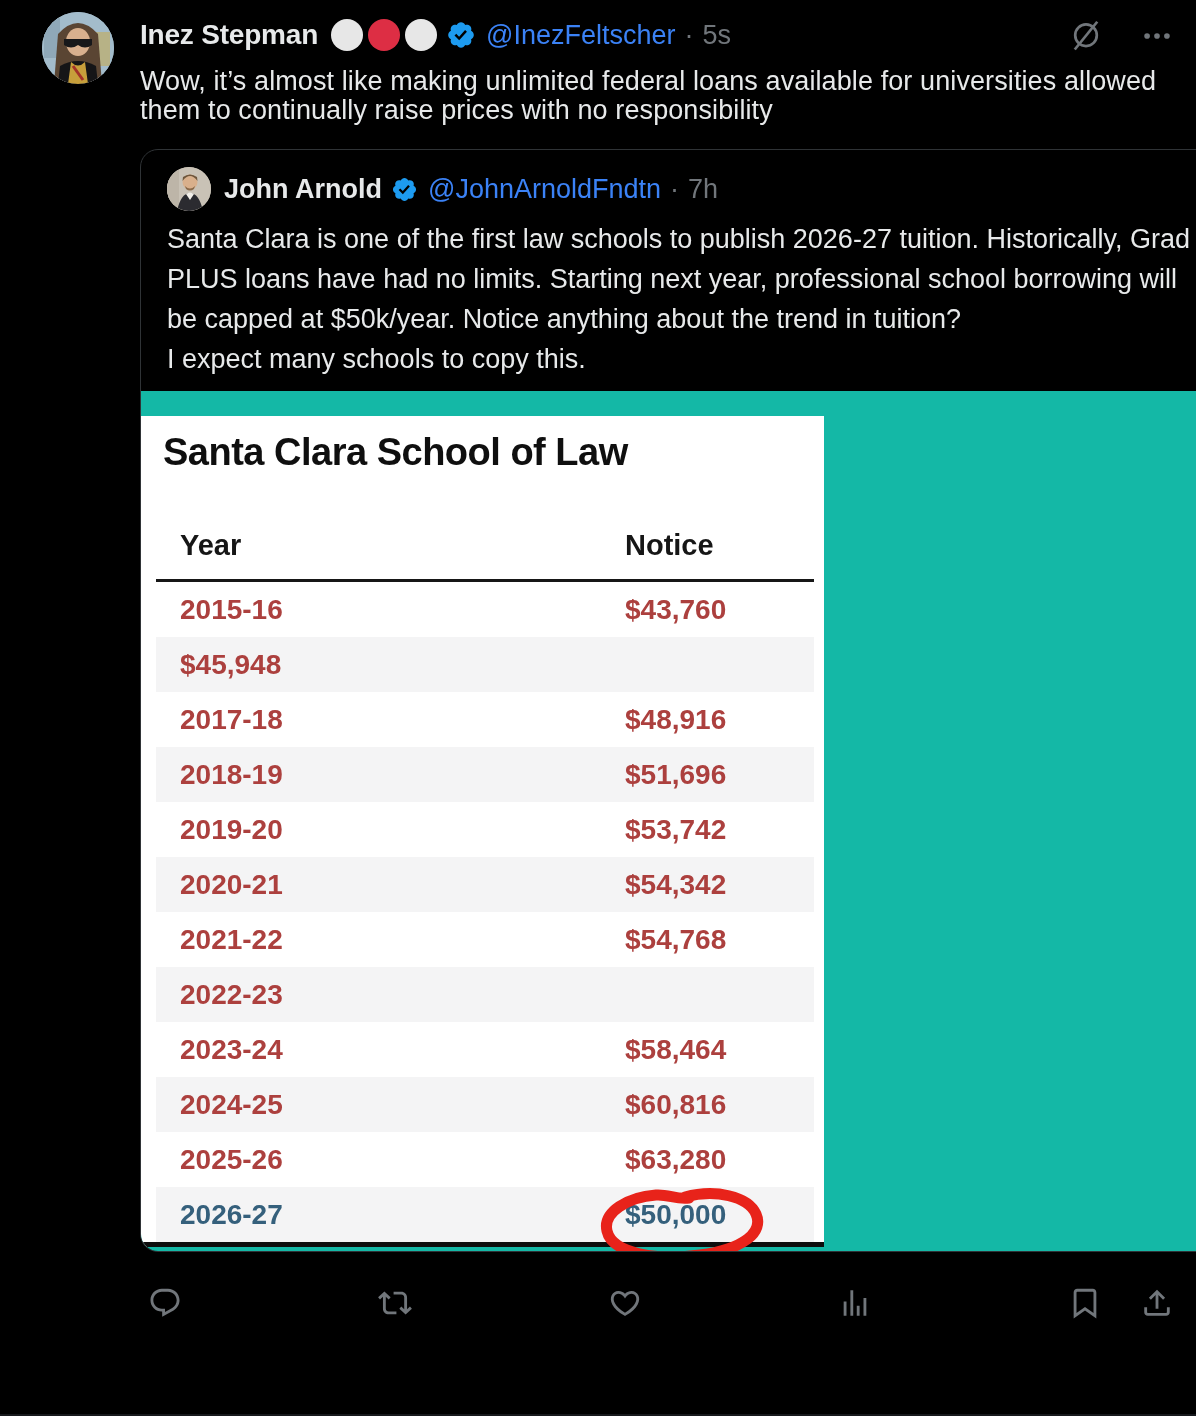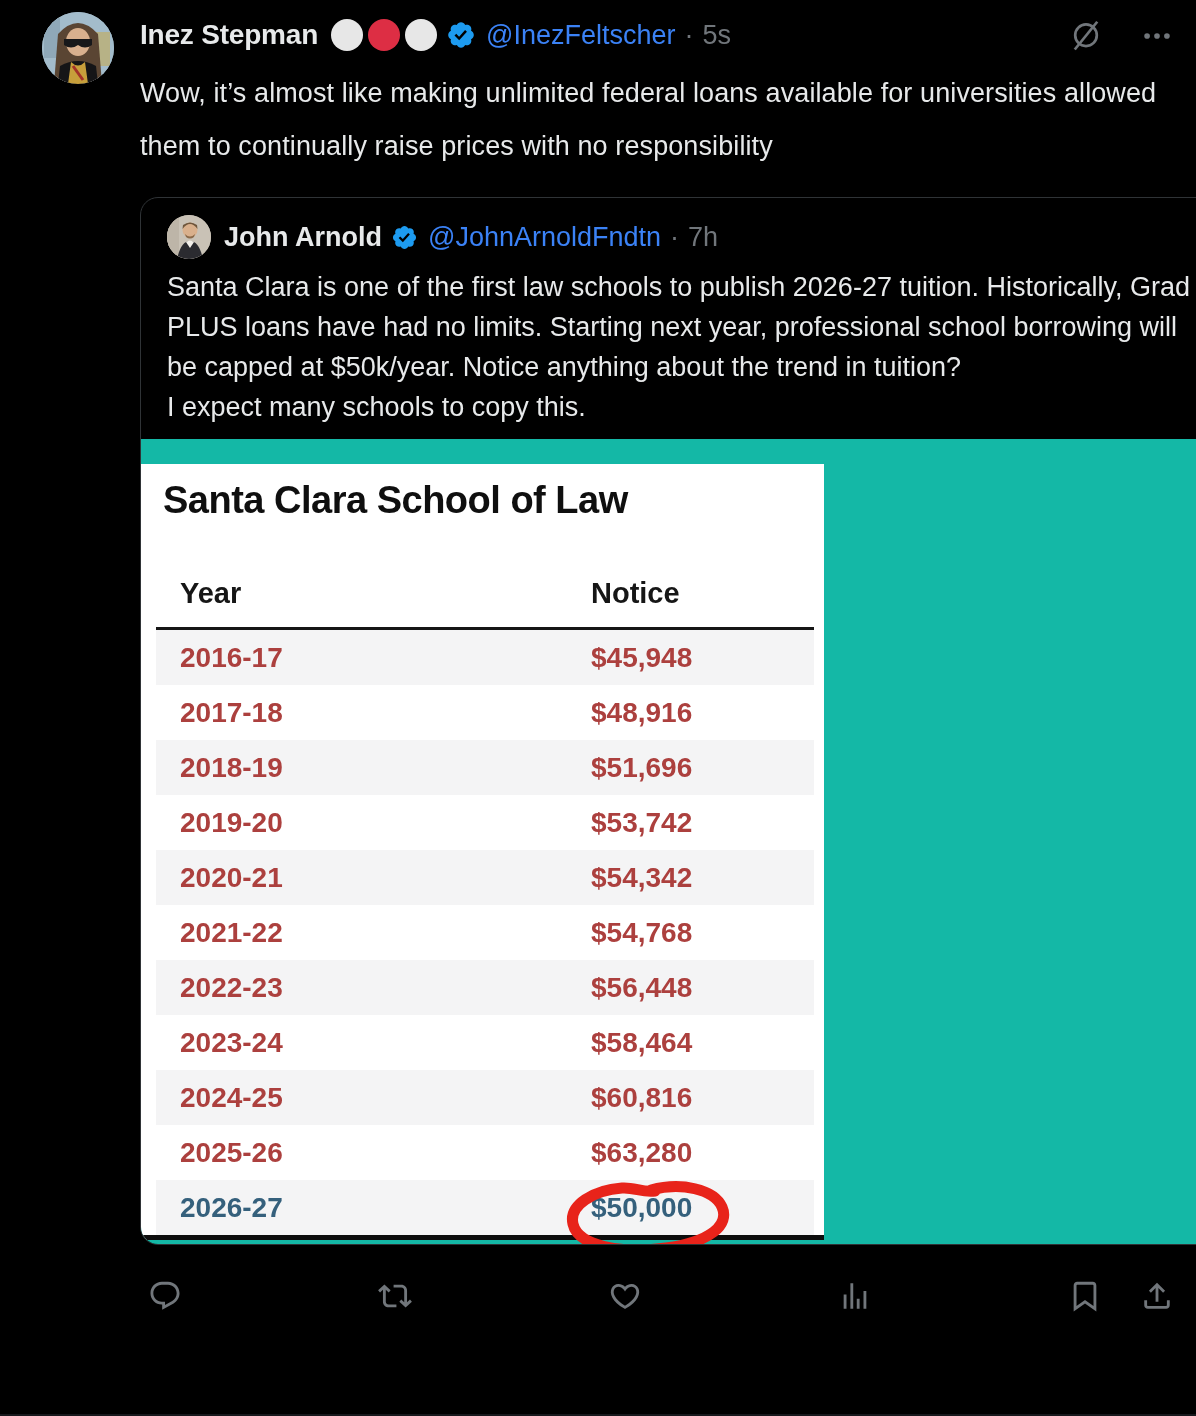--- a/index.html
+++ b/index.html
@@ -32,21 +32,21 @@
   .verified svg { width: 30px; height: 30px; }
   .q-badge svg { width: 27px; height: 27px; }
   .handle { color: #3b82f6; font-size: 27px; margin-left: 10px; }
   .sep { color: #71767b; font-size: 27px; margin: 0 9px; }
   .time { color: #71767b; font-size: 27px; }
   .header-actions { position: absolute; right: 2px; top: 6px; display: flex; align-items: center; gap: 36px; }
   .icon-btn { background: none; border: none; padding: 0; cursor: pointer; display: inline-flex; }
   .icon-btn svg { display: block; }
 
   
-  .tweet-text { font-size: 27px; line-height: 53px; margin: 9px 0 0 0; max-width: 1022px; letter-spacing: 0.1px; }
+  .tweet-text { font-size: 27px; line-height: 29px; margin: 9px 0 0 0; max-width: 1022px; letter-spacing: 0.1px; }
 
   
   .quote-card {
     margin-top: 24px; border: 1px solid #2f3336; border-radius: 18px;
     overflow: hidden; cursor: pointer; width: 1118px;
   }
   .quote-header { display: flex; align-items: center; padding: 17px 24px 0 26px; }
   .q-avatar { width: 44px; height: 44px; border-radius: 50%; overflow: hidden; background: #c9c2b6; flex-shrink: 0; }
   .q-avatar svg { display: block; width: 100%; height: 100%; }
   .q-name { font-weight: 700; font-size: 27px; margin-left: 13px; }
@@ -57,21 +57,21 @@
     display: flex; justify-content: flex-start;
   }
 
   
   .tuition-card {
     width: 683px; background: #fff; color: #111;
     border-bottom: 5px solid #0d0d0d; font-family: "Liberation Sans", sans-serif;
   }
   .tuition-title { font-size: 38px; font-weight: 700; color: #0f0f0f; margin: 15px 0 0 22px; letter-spacing: -0.5px; }
   .table-inner { margin: 0 10px 0 15px; }
-  .trow { display: grid; grid-template-columns: 411px 1fr; padding-left: 24px; }
+  .trow { display: grid; grid-template-columns: 411px 1fr; padding-left: 24px; gap: 34px; }
   .thead {
     height: 108px; align-items: end; padding-bottom: 17px;
     border-bottom: 3px solid #161616;
     font-weight: 700; font-size: 29px; color: #161616;
   }
   .tbody .trow { height: 55px; align-items: center; font-weight: 700; font-size: 28px; }
   .tbody .trow span { color: #ac403e; }
   .trow.striped { background: #f4f4f5; }
   .trow.final span { color: #35607c; }
   .cell-tuition { position: relative; }
@@ -176,22 +176,28 @@
 
       <div class="quote-image-area">
         <div class="tuition-card">
           <div class="tuition-title">Santa Clara School of Law</div>
           <div class="table-inner">
             <div class="trow thead">
               <span>Year</span>
               <span>Notice</span>
             </div>
             <div class="tbody">
-                <div class="trow striped">
-    <span class="cell-year">2016-17</span>
+                <div class="trow">
+    <span class="cell-year">2015-16</span>
+    <span class="cell-tuition">
+      <span class="tuition-text">$43,760</span>
+      
+    </span>
+  </div>
+                <div class="trow striped">
     <span class="cell-tuition">
       <span class="tuition-text">$45,948</span>
       
     </span>
   </div>
                 <div class="trow">
     <span class="cell-year">2017-18</span>
     <span class="cell-tuition">
       <span class="tuition-text">$48,916</span>
       
@@ -220,24 +226,20 @@
   </div>
                 <div class="trow">
     <span class="cell-year">2021-22</span>
     <span class="cell-tuition">
       <span class="tuition-text">$54,768</span>
       
     </span>
   </div>
                 <div class="trow striped">
     <span class="cell-year">2022-23</span>
-    <span class="cell-tuition">
-      <span class="tuition-text">$56,448</span>
-      
-    </span>
   </div>
                 <div class="trow">
     <span class="cell-year">2023-24</span>
     <span class="cell-tuition">
       <span class="tuition-text">$58,464</span>
       
     </span>
   </div>
                 <div class="trow striped">
     <span class="cell-year">2024-25</span>

